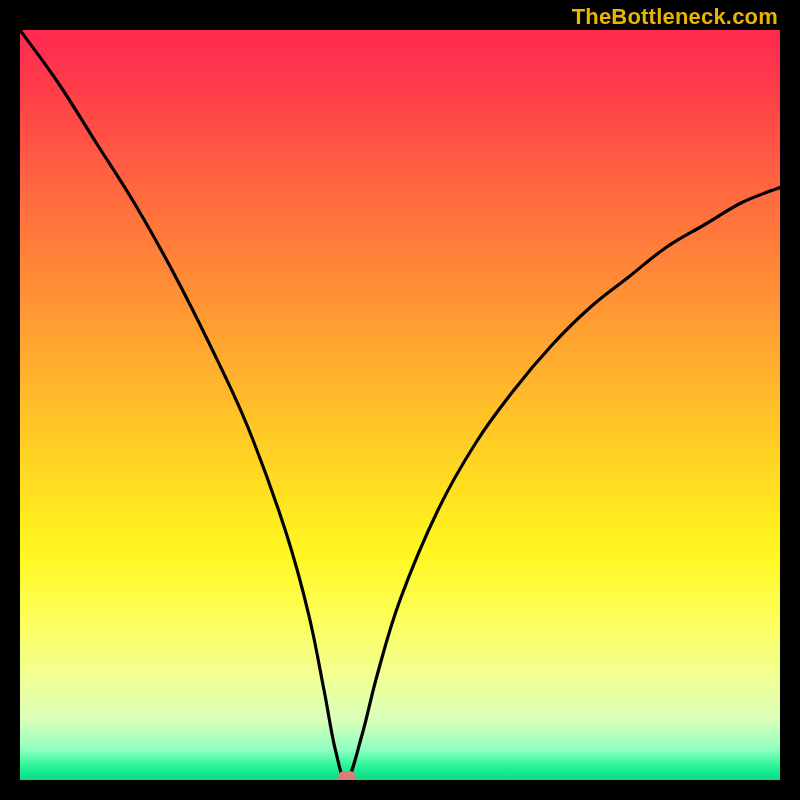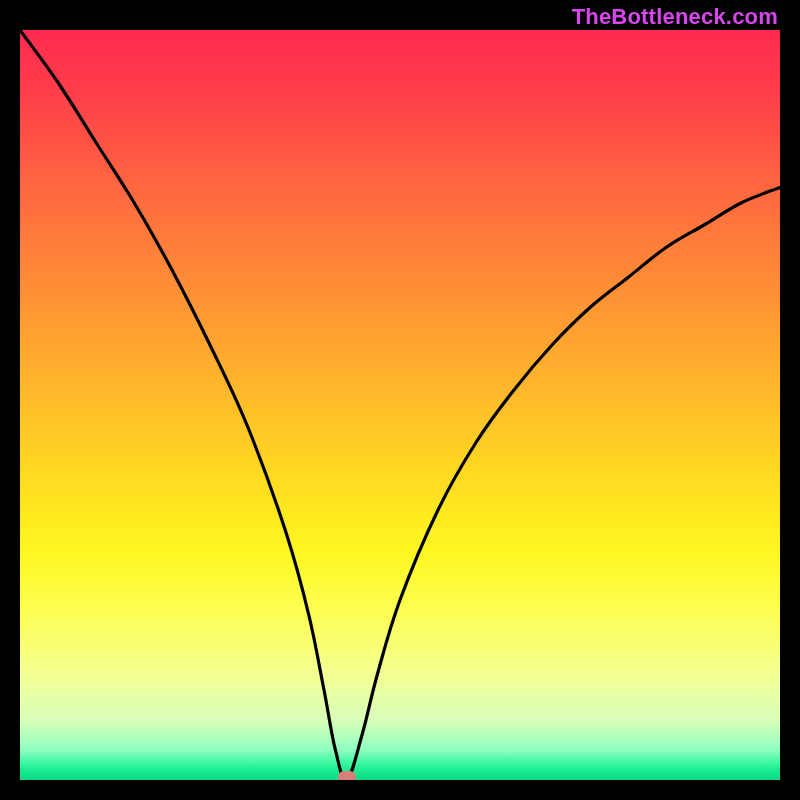--- a/index.html
+++ b/index.html
@@ -16,21 +16,21 @@
     height: 800px;
     background: #000;
     font-family: Arial, Helvetica, sans-serif;
   }
   .watermark {
     position: absolute;
     top: 4px;
     right: 22px;
     font-size: 22px;
     font-weight: 600;
-    color: #d946ef;
+    color: #eab308;
     letter-spacing: 0.2px;
     user-select: none;
     text-align: right;
   }
   .plot {
     position: absolute;
     left: 20px;
     top: 30px;
     width: 760px;
     height: 750px;

